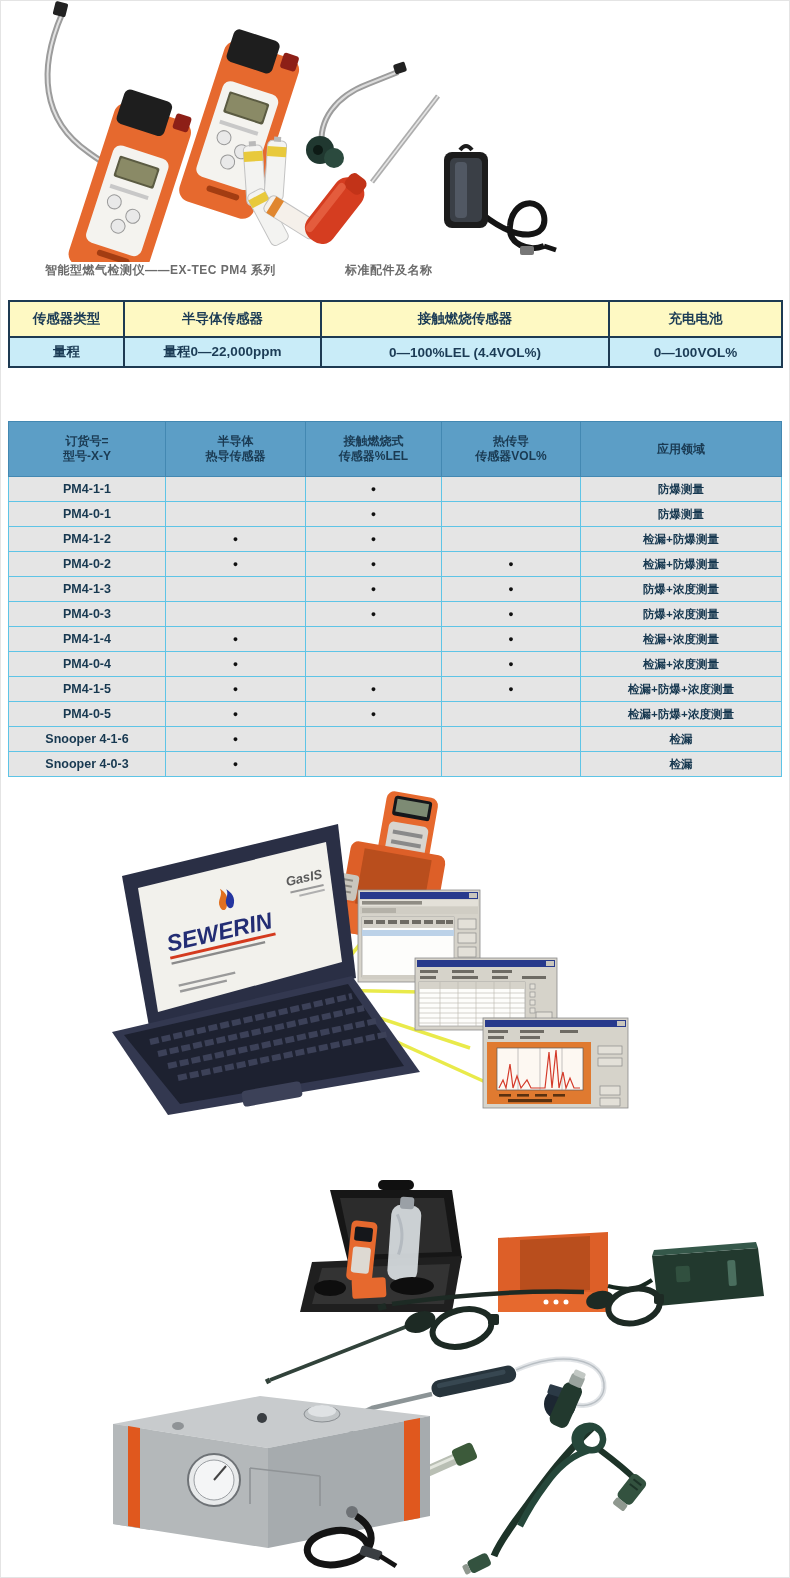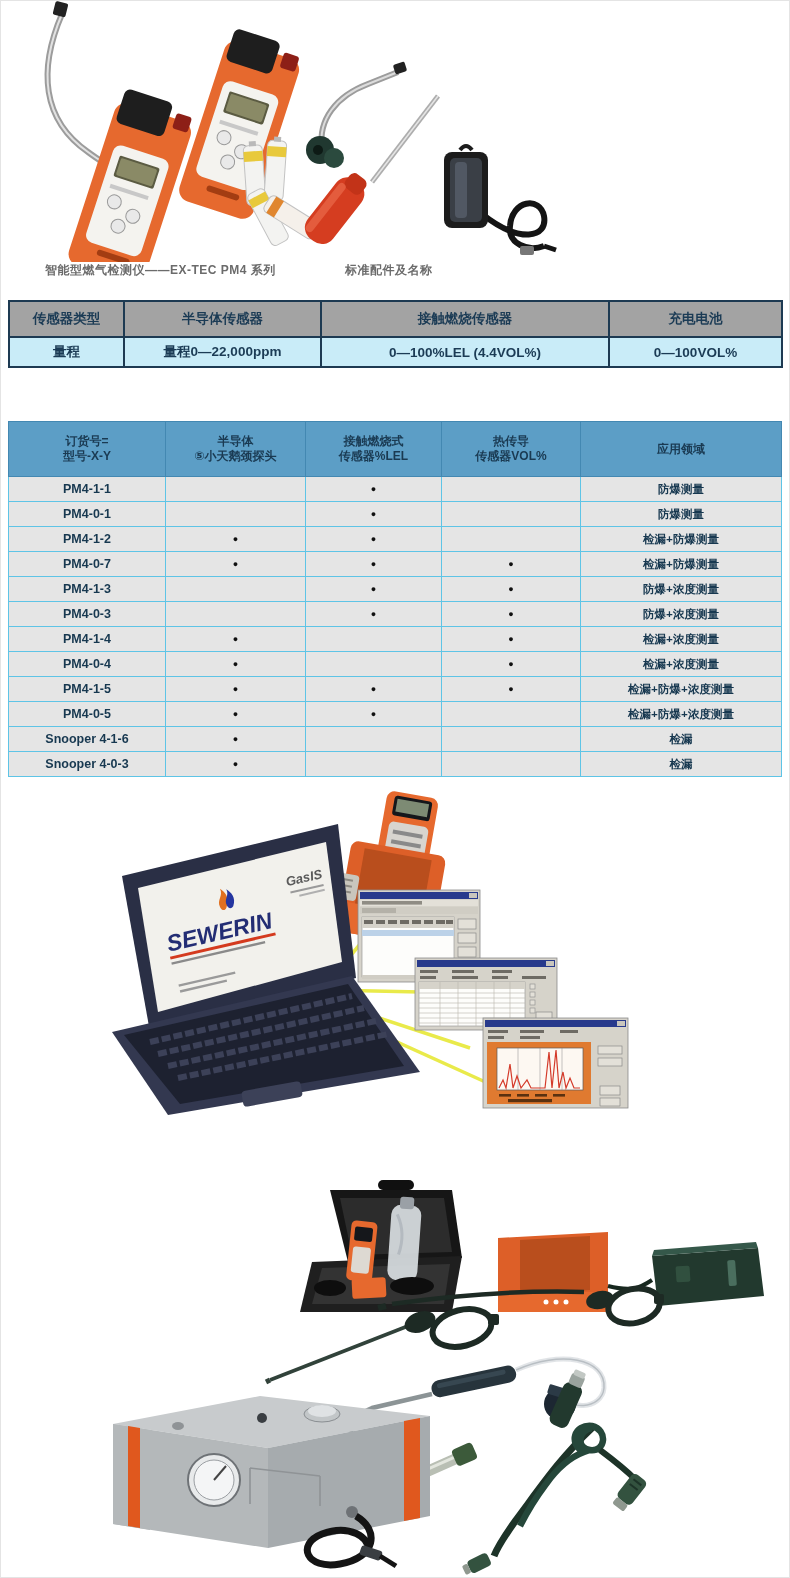--- a/index.html
+++ b/index.html
@@ -12,21 +12,21 @@
   #hero{position:absolute;left:0;top:0;width:790px;height:298px;}
   #hero svg{position:absolute;left:0;top:0;}
   .caption{position:absolute;font-size:12px;font-weight:bold;color:#6b6b6b;letter-spacing:.5px;}
   #caption-left{left:45px;top:262px;}
   #caption-right{left:345px;top:262px;}
   #parts-list{position:absolute;left:556px;top:44px;}
   #parts-list .part{font-size:15px;color:#4d4d4d;margin-bottom:17px;line-height:19px;}
   
   #sensor-table{position:absolute;left:8px;top:300px;width:773px;border-collapse:collapse;table-layout:fixed;}
   #sensor-table td,#sensor-table th{border:2px solid #1d3a52;text-align:center;color:#1b3b55;}
-  #sensor-table th{background:#a3a3a3;height:32px;font-size:13.5px;font-weight:bold;text-align:center;}
+  #sensor-table th{background:#fef9c3;height:32px;font-size:13.5px;font-weight:bold;text-align:center;}
   #sensor-table td{background:#c9ecf8;height:26px;font-size:13.5px;font-weight:bold;}
   
   #model-table{position:absolute;left:8px;top:421px;width:773px;border-collapse:collapse;table-layout:fixed;}
   #model-table th{
     background:#5c9ec6;color:#1a3a52;font-size:12px;font-weight:bold;height:52px;
     white-space:pre-line;line-height:15px;border:1px solid #4388b2;text-align:center;
   }
   #model-table td{
     background:#e5e5e5;color:#173850;font-size:12.5px;height:22px;text-align:center;
     border:1px solid #5ec4e6;font-weight:bold;
@@ -160,21 +160,21 @@
       <col style="width:140px">
       <col style="width:136px">
       <col style="width:139px">
       <col style="width:201px">
     </colgroup>
   <tbody>
       <tr>
     <th>订货号=
 型号-X-Y</th>
     <th>半导体
-⑤小天鹅颈探头</th>
+热导传感器</th>
     <th>接触燃烧式
 传感器%LEL</th>
     <th>热传导
 传感器VOL%</th>
     <th>应用领域</th>
   </tr>
   <tr>
     <td>PM4-1-1</td>
     <td class="dot"></td>
     <td class="dot">●</td>
@@ -189,21 +189,21 @@
     <td class="app">防爆测量</td>
   </tr>
   <tr>
     <td>PM4-1-2</td>
     <td class="dot">●</td>
     <td class="dot">●</td>
     <td class="dot"></td>
     <td class="app">检漏+防爆测量</td>
   </tr>
   <tr>
-    <td>PM4-0-7</td>
+    <td>PM4-0-2</td>
     <td class="dot">●</td>
     <td class="dot">●</td>
     <td class="dot">●</td>
     <td class="app">检漏+防爆测量</td>
   </tr>
   <tr>
     <td>PM4-1-3</td>
     <td class="dot"></td>
     <td class="dot">●</td>
     <td class="dot">●</td>

